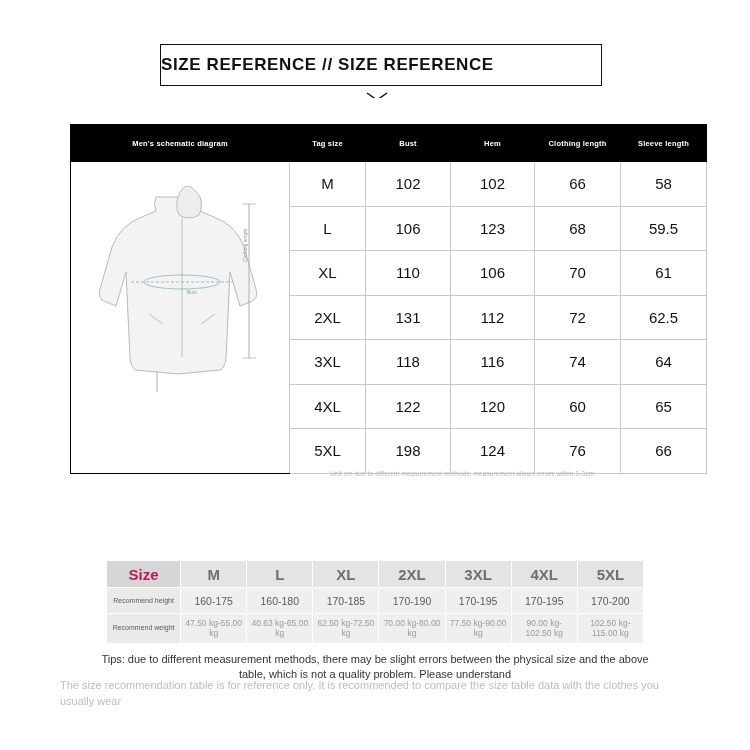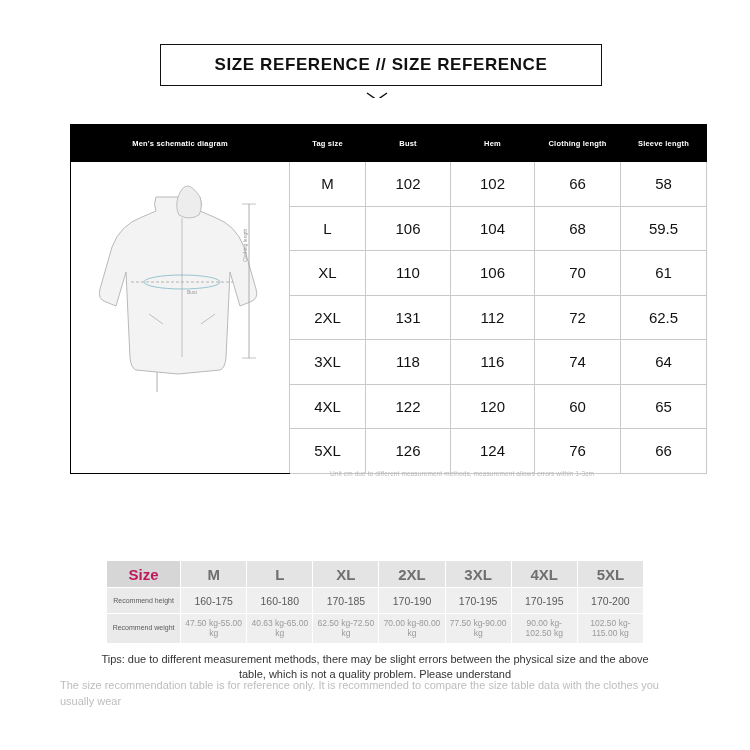--- a/index.html
+++ b/index.html
@@ -24,21 +24,21 @@
   
   .title-wrap {
     position: absolute;
     left: 160px;
     top: 44px;
     width: 440px;
     height: 40px;
     border: 1px solid #111;
     display: flex;
     align-items: center;
-    justify-content: center;
+    justify-content: flex-start;
   }
   .title-text {
     font-size: 17px;
     font-weight: bold;
     letter-spacing: 0.6px;
     color: #111;
     white-space: nowrap;
   }
   .title-caret {
     position: absolute;
@@ -265,21 +265,21 @@
           </td>
           <td>M</td>
           <td>102</td>
           <td>102</td>
           <td>66</td>
           <td>58</td>
         </tr>
         <tr>
           <td>L</td>
           <td>106</td>
-          <td>104</td>
+          <td>123</td>
           <td>68</td>
           <td>59.5</td>
         </tr>
         <tr>
           <td>XL</td>
           <td>110</td>
           <td>106</td>
           <td>70</td>
           <td>61</td>
         </tr>
@@ -299,21 +299,21 @@
         </tr>
         <tr>
           <td>4XL</td>
           <td>122</td>
           <td>120</td>
           <td>60</td>
           <td>65</td>
         </tr>
         <tr>
           <td>5XL</td>
-          <td>126</td>
+          <td>198</td>
           <td>124</td>
           <td>76</td>
           <td>66</td>
         </tr>
       </tbody>
     </table>
   </div>
 
   <div class="table-note">Unit cm due to different measurement methods, measurement allows errors within 1-3cm</div>
 

